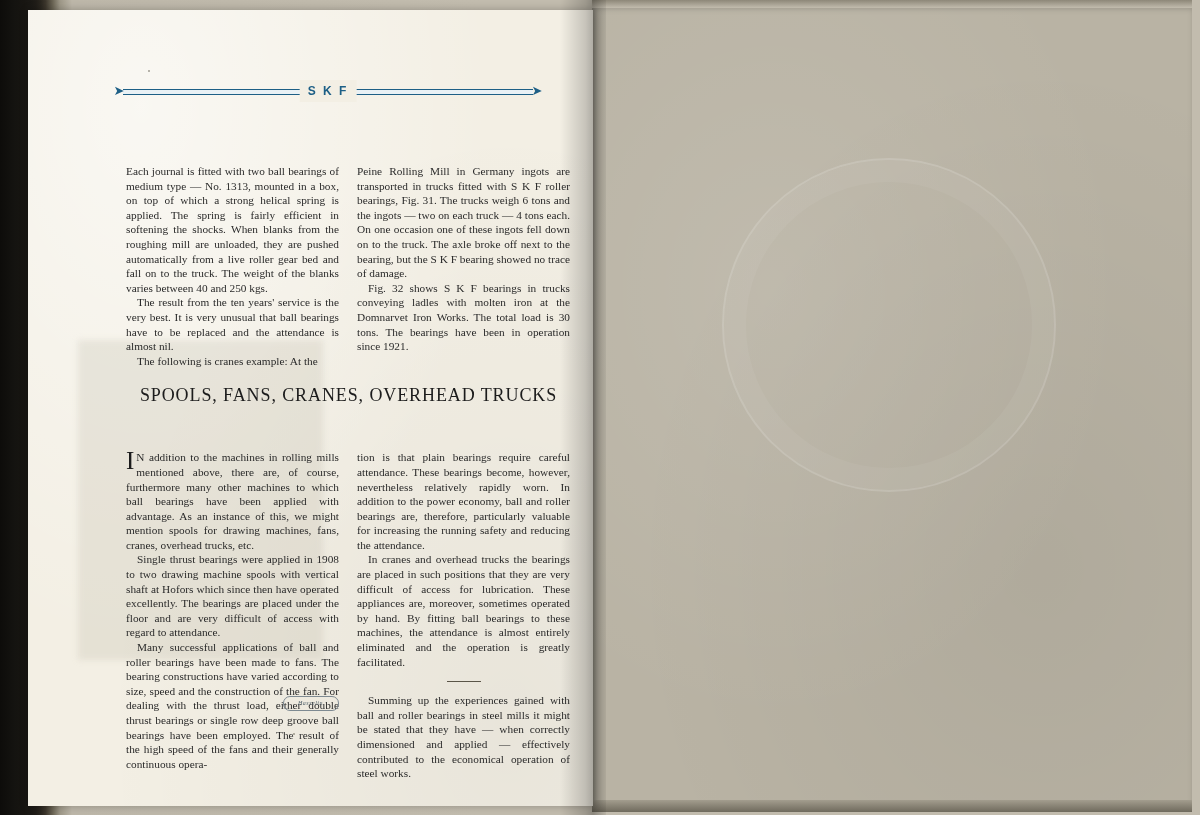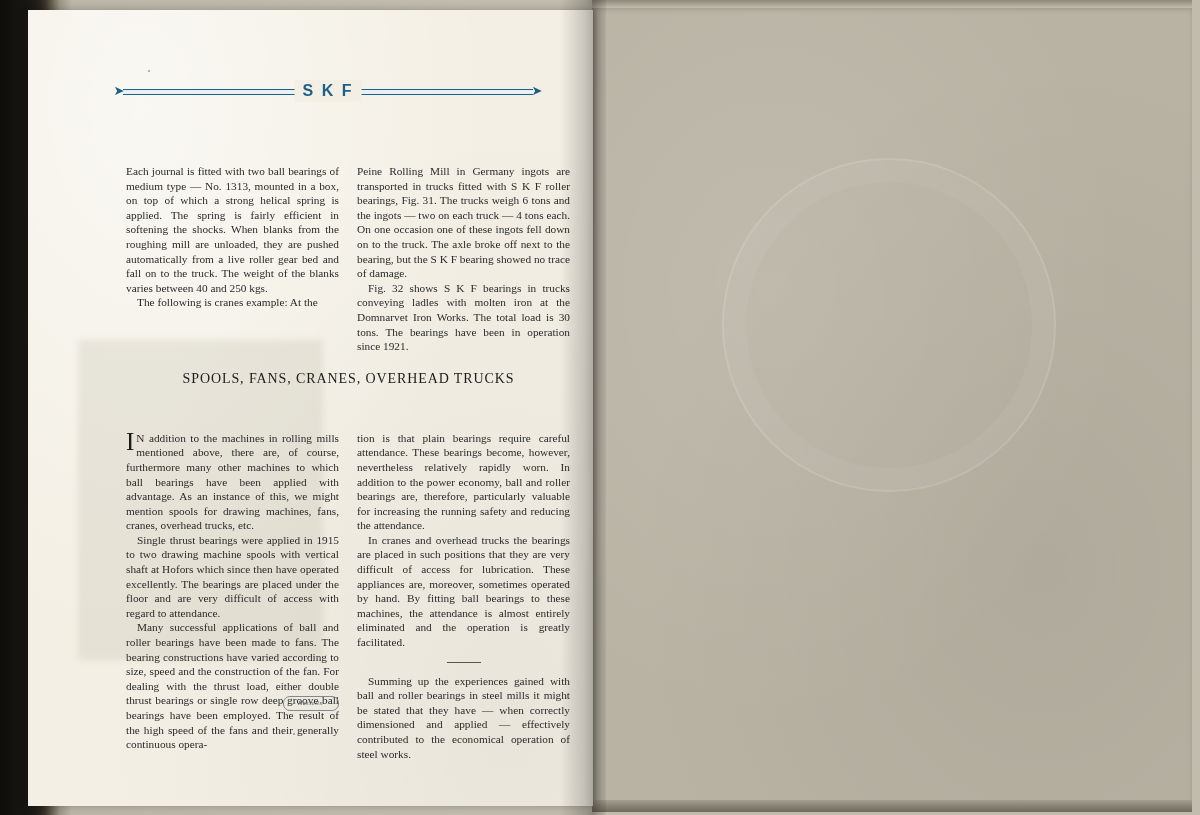--- a/index.html
+++ b/index.html
@@ -136,21 +136,21 @@
   .skf-rule .wordmark {
     position: absolute;
     left: 50%;
     top: 0;
     transform: translateX(-50%);
     background: #f3efe4;
     padding: 0 8px;
     color: #1d5f86;
     font-family: "Liberation Sans", sans-serif;
     font-weight: bold;
-    font-size: 16px;
+    font-size: 12px;
     letter-spacing: 2px;
     line-height: 22px;
   }
 
   
   .columns {
     position: absolute;
     left: 98px;
     top: 110px;
     width: 445px;
@@ -169,21 +169,21 @@
     font-size: 11.3px;
     line-height: 14.6px;
     text-align: justify;
     text-justify: inter-word;
     font-family: "Liberation Serif", serif;
   }
   p.indent { text-indent: 11px; }
   .section-title {
     text-align: center;
     color: #1c1c1c;
-    font-size: 14px;
+    font-size: 18px;
     letter-spacing: 0.9px;
     margin: 17px 0 8px 0;
     font-family: "Liberation Serif", serif;
   }
   .dropcap-para {
     position: relative;
   }
   .dropcap-para .dropcap {
     float: left;
     font-size: 25px;
@@ -238,34 +238,35 @@
       <div class="cap left">➤</div>
       <div class="cap right">➤</div>
       <div class="wordmark">S K F</div>
     </div>
 
     <div class="columns">
 
       <div class="two-col">
         <div class="col">
           <p>Each journal is fitted with two ball bearings of medium type — No. 1313, mounted in a box, on top of which a strong helical spring is applied. The spring is fairly efficient in softening the shocks. When blanks from the roughing mill are unloaded, they are pushed automatically from a live roller gear bed and fall on to the truck. The weight of the blanks varies between 40 and 250 kgs.</p>
+          <p class="indent">The result from the ten years' service is the very best. It is very unusual that ball bearings have to be replaced and the attendance is almost nil.</p>
           <p class="indent">The following is cranes example: At the</p>
         </div>
         <div class="col">
           <p>Peine Rolling Mill in Germany ingots are transported in trucks fitted with S K F roller bearings, Fig. 31. The trucks weigh 6 tons and the ingots — two on each truck — 4 tons each. On one occasion one of these ingots fell down on to the truck. The axle broke off next to the bearing, but the S K F bearing showed no trace of damage.</p>
           <p class="indent">Fig. 32 shows S K F bearings in trucks conveying ladles with molten iron at the Domnarvet Iron Works. The total load is 30 tons. The bearings have been in operation since 1921.</p>
         </div>
       </div>
 
       <div class="section-title">SPOOLS, FANS, CRANES, OVERHEAD TRUCKS</div>
 
       <div class="two-col">
         <div class="col">
           <p class="dropcap-para"><span class="dropcap">I</span><span>N addition to the machines in rolling mills mentioned above, there are, of course, furthermore many other machines to which ball bearings have been applied with advantage. As an instance of this, we might mention spools for drawing machines, fans, cranes, overhead trucks, etc.</span></p>
-          <p class="indent">Single thrust bearings were applied in 1915 to two drawing machine spools with vertical shaft at Hofors which since then have operated excellently. The bearings are placed under the floor and are very difficult of access with regard to attendance.</p>
+          <p class="indent">Single thrust bearings were applied in 1908 to two drawing machine spools with vertical shaft at Hofors which since then have operated excellently. The bearings are placed under the floor and are very difficult of access with regard to attendance.</p>
           <p class="indent">Many successful applications of ball and roller bearings have been made to fans. The bearing constructions have varied according to size, speed and the construction of the fan. For dealing with the thrust load, either double thrust bearings or single row deep groove ball bearings have been employed. The result of the high speed of the fans and their generally continuous opera-</p>
         </div>
         <div class="col">
           <p>tion is that plain bearings require careful attendance. These bearings become, however, nevertheless relatively rapidly worn. In addition to the power economy, ball and roller bearings are, therefore, particularly valuable for increasing the running safety and reducing the attendance.</p>
           <p class="indent">In cranes and overhead trucks the bearings are placed in such positions that they are very difficult of access for lubrication. These appliances are, moreover, sometimes operated by hand. By fitting ball bearings to these machines, the attendance is almost entirely eliminated and the operation is greatly facilitated.</p>
           <div class="short-rule"></div>
           <p class="indent">Summing up the experiences gained with ball and roller bearings in steel mills it might be stated that they have — when correctly dimensioned and applied — effectively contributed to the economical operation of steel works.</p>
         </div>
       </div>
     </div>

